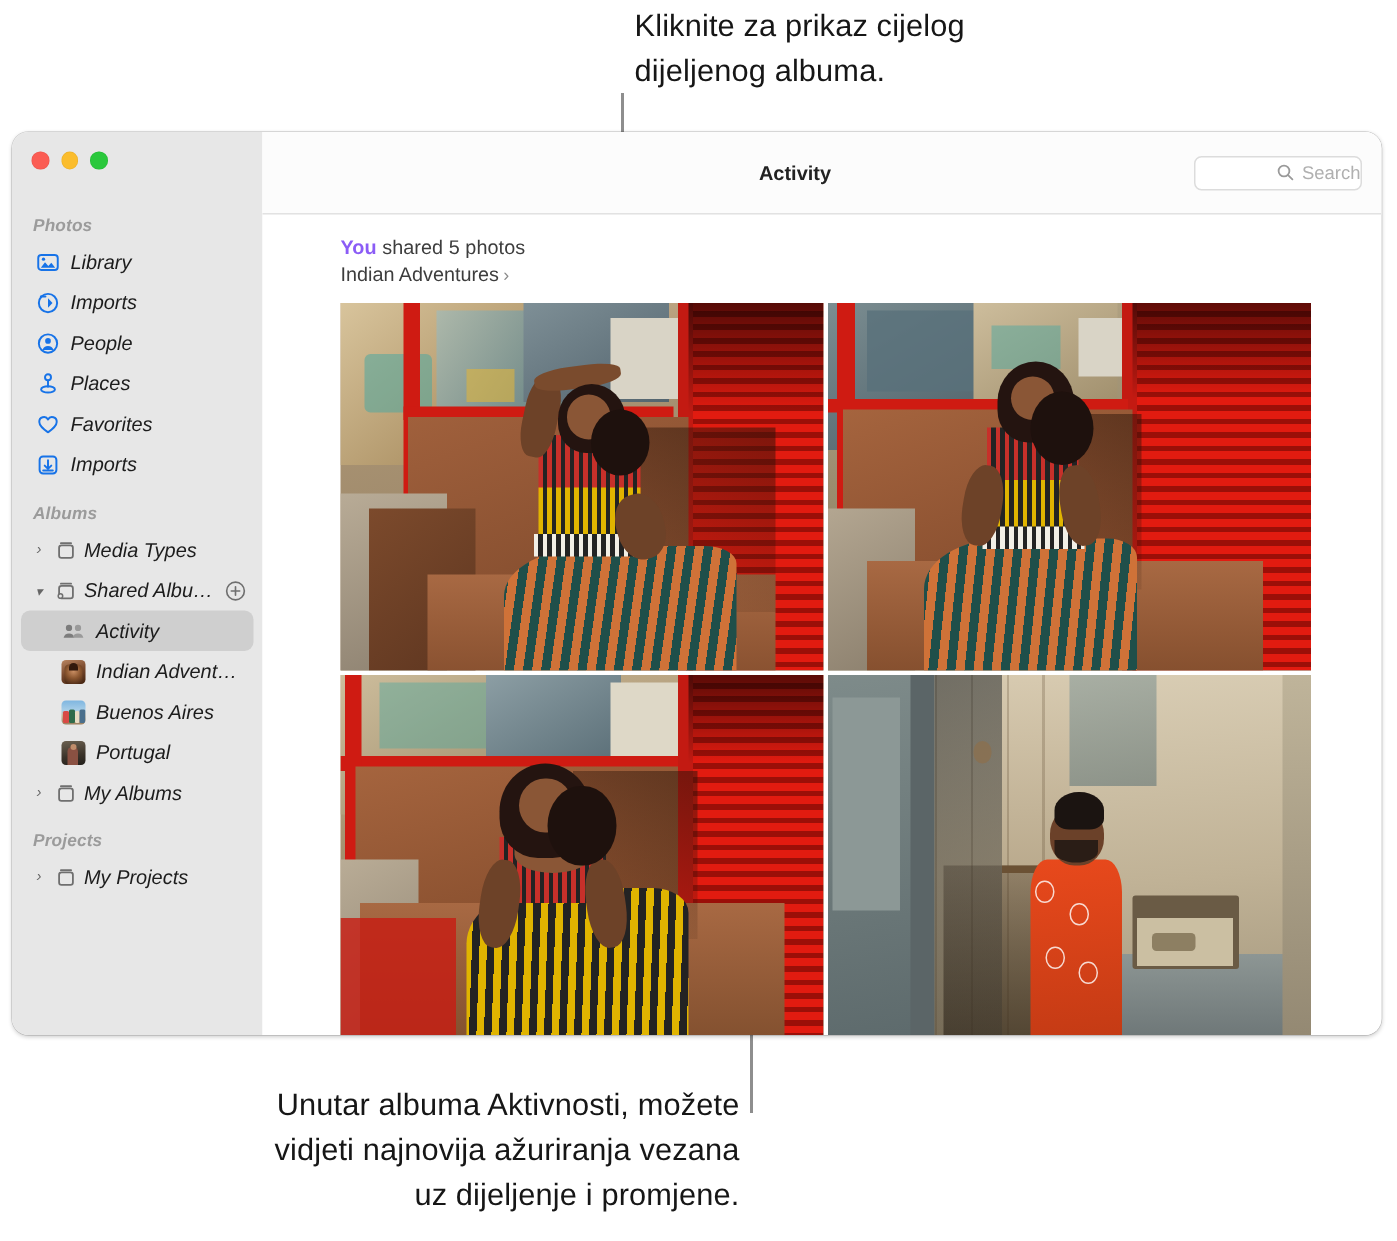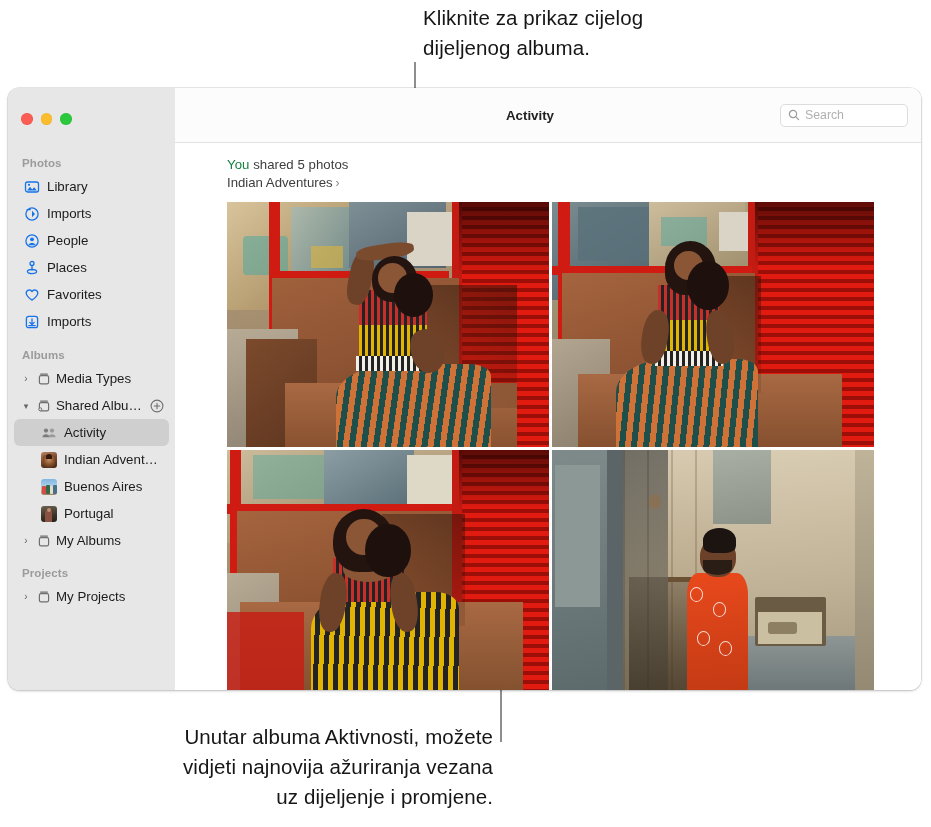--- a/index.html
+++ b/index.html
@@ -42,22 +42,23 @@
     display: flex;
   }
 
   
   #sidebar {
     width: 167px;
     flex: 0 0 167px;
     background: #e7e7e7;
     height: 100%;
     position: relative;
-    padding-top: 12px;
+    padding-top: 0;
     overflow: hidden;
+    font-style: italic;
   }
   #traffic-lights {
     display: flex;
     gap: 8px;
     padding: 13px 0 0 13px;
     height: 40px;
     align-items: flex-start;
   }
   .light { width: 11.5px; height: 11.5px; border-radius: 50%; }
   .light.red { background: #fb5c53; box-shadow: inset 0 0 0 0.5px rgba(0,0,0,.06); }
@@ -131,36 +132,37 @@
     left: 0; right: 0;
     text-align: center;
     font-size: 13.3px;
     font-weight: 700;
     color: #222;
     transform: translateX(-18px);
   }
   #search-field {
     position: absolute;
     right: 13px;
-    width: 128px; height: 23px;
+    width: 112px; height: 23px;
     border: 0.5px solid #dcdcdc;
     border-radius: 5px;
     background: #fff;
     display: flex;
     align-items: center;
     gap: 5px;
     padding-left: 7px;
+    justify-content: flex-end;
   }
   #search-field .sic { color: #9a9a9a; display:flex; }
   #search-placeholder { font-size: 12.3px; color: #b0b0b0; }
 
   #activity-feed { padding: 14px 0 0 0; }
   .feed-head { padding-left: 52px; }
   .feed-line1 { font-size: 13.2px; color: #3d3d3d; letter-spacing: .05px; }
-  .feed-line1 b { color: #15803d; font-weight: 400; }
+  .feed-line1 b { color: #8b5cf6; font-weight: 700; }
   .feed-line2 {
     font-size: 13.2px; color: #3d3d3d;
     margin-top: 3px;
     display: flex; align-items: center; gap: 3px;
   }
   .feed-line2 .chev { color: #8a8a8a; font-size: 12px; }
 
   #photo-grid {
     margin: 12px 0 0 52px;
     width: 652px;

